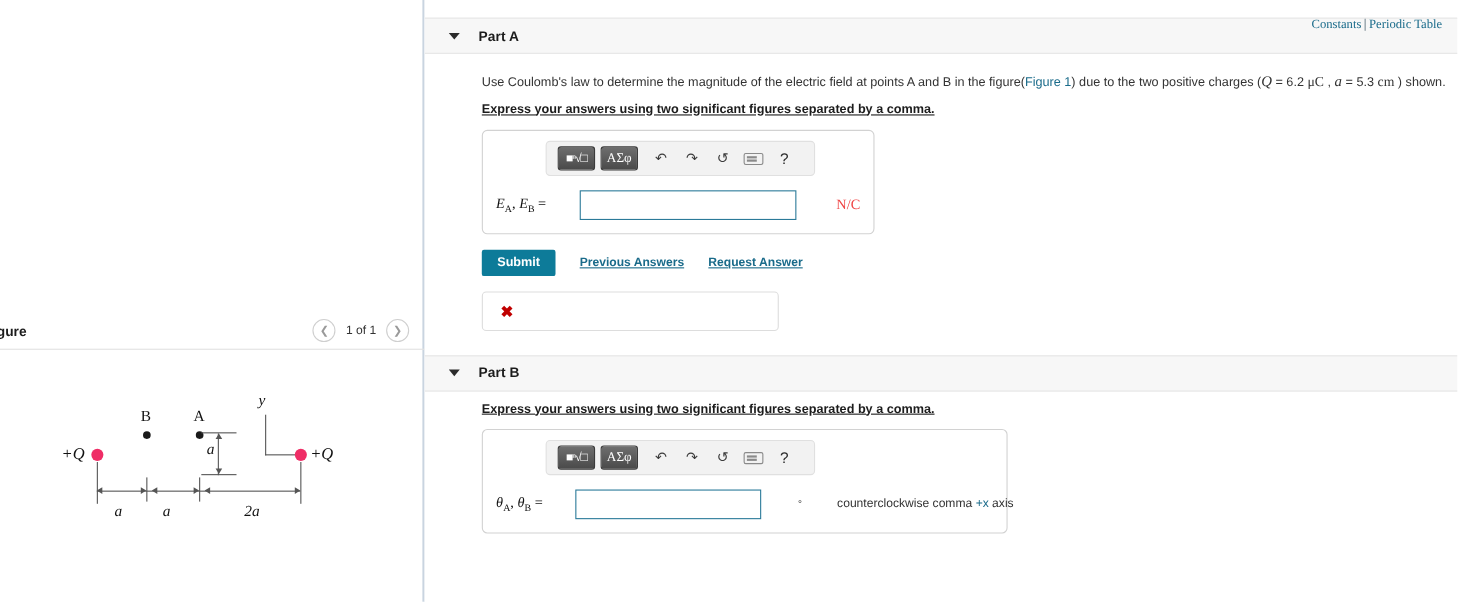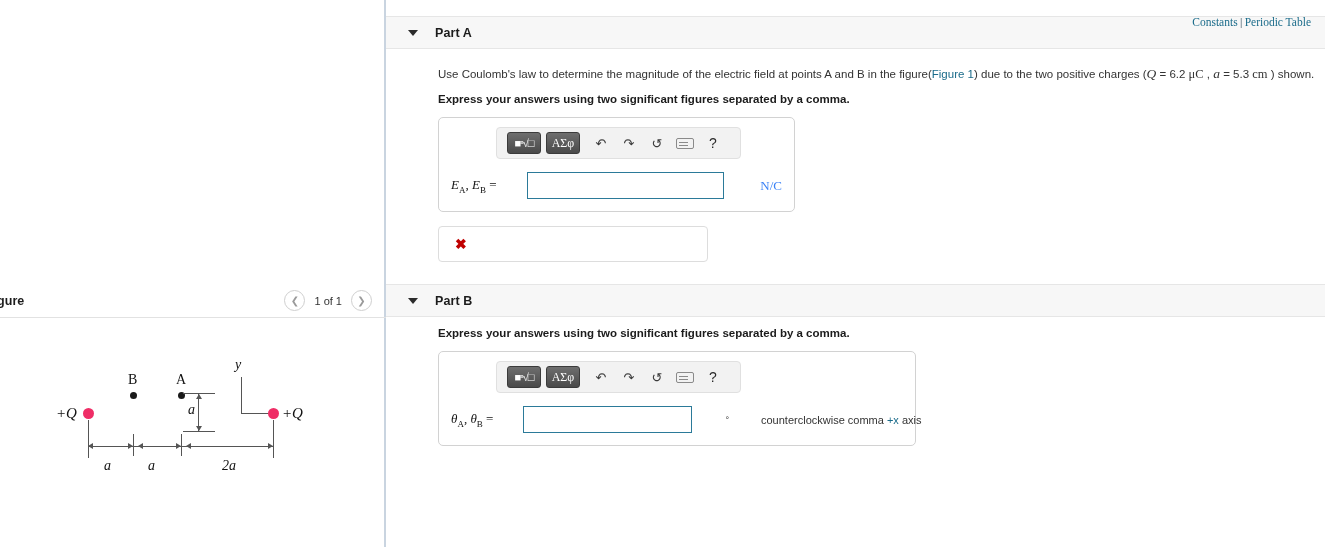--- a/index.html
+++ b/index.html
@@ -97,20 +97,21 @@
   }
   .q-text .fig-link {
     color: #1a6b8a;
     text-decoration: none;
   }
   .q-bold {
     font-size: 11.5px;
     font-weight: bold;
     color: #1c1c1c;
     margin-top: 10px;
+    text-decoration: underline;
   }
   .mathv {
     font-family: "Liberation Serif", serif;
     font-style: italic;
     font-size: 13.5px;
   }
   .mathu {
     font-family: "Liberation Serif", serif;
     font-size: 12.5px;
   }
@@ -210,21 +211,21 @@
     padding: 0 6px;
     box-sizing: border-box;
     font-family: "Liberation Sans", sans-serif;
   }
   .in-a { width: 243px; }
   .in-b { width: 243px; }
   .unit-out {
     font-family: "Liberation Serif", serif;
     font-size: 13px;
     margin-left: 12px;
-    color: #3b82f6;
+    color: #ef4444;
     white-space: nowrap;
   }
   .deg-unit {
     font-size: 9px;
     margin-left: 9px;
     color: #333333;
     vertical-align: top;
   }
   .ccw-text {
     font-size: 11px;
@@ -455,20 +456,25 @@
             <div class="ticon help">?</div>
           </div>
 
           <div class="field-row">
             <span class="field-label"><i>E</i><sub>A</sub>, <i>E</i><sub>B</sub> <span>=</span></span>
             <input class="ans-input in-a" type="text" placeholder="" style="">
             <span class="unit-out">N/C</span>
           </div>
         </div>
 
+        <div class="actions">
+          <button class="submit-btn">Submit</button>
+          <span class="link-act">Previous Answers</span>
+          <span class="link-act">Request Answer</span>
+        </div>
 
         <div class="feedback">
           <span class="x-mark">✖</span>
         </div>
       </div>
     </div>
 
     <div style="margin-top:22px;">
       <div class="part-band">
         <div class="caret"></div>

